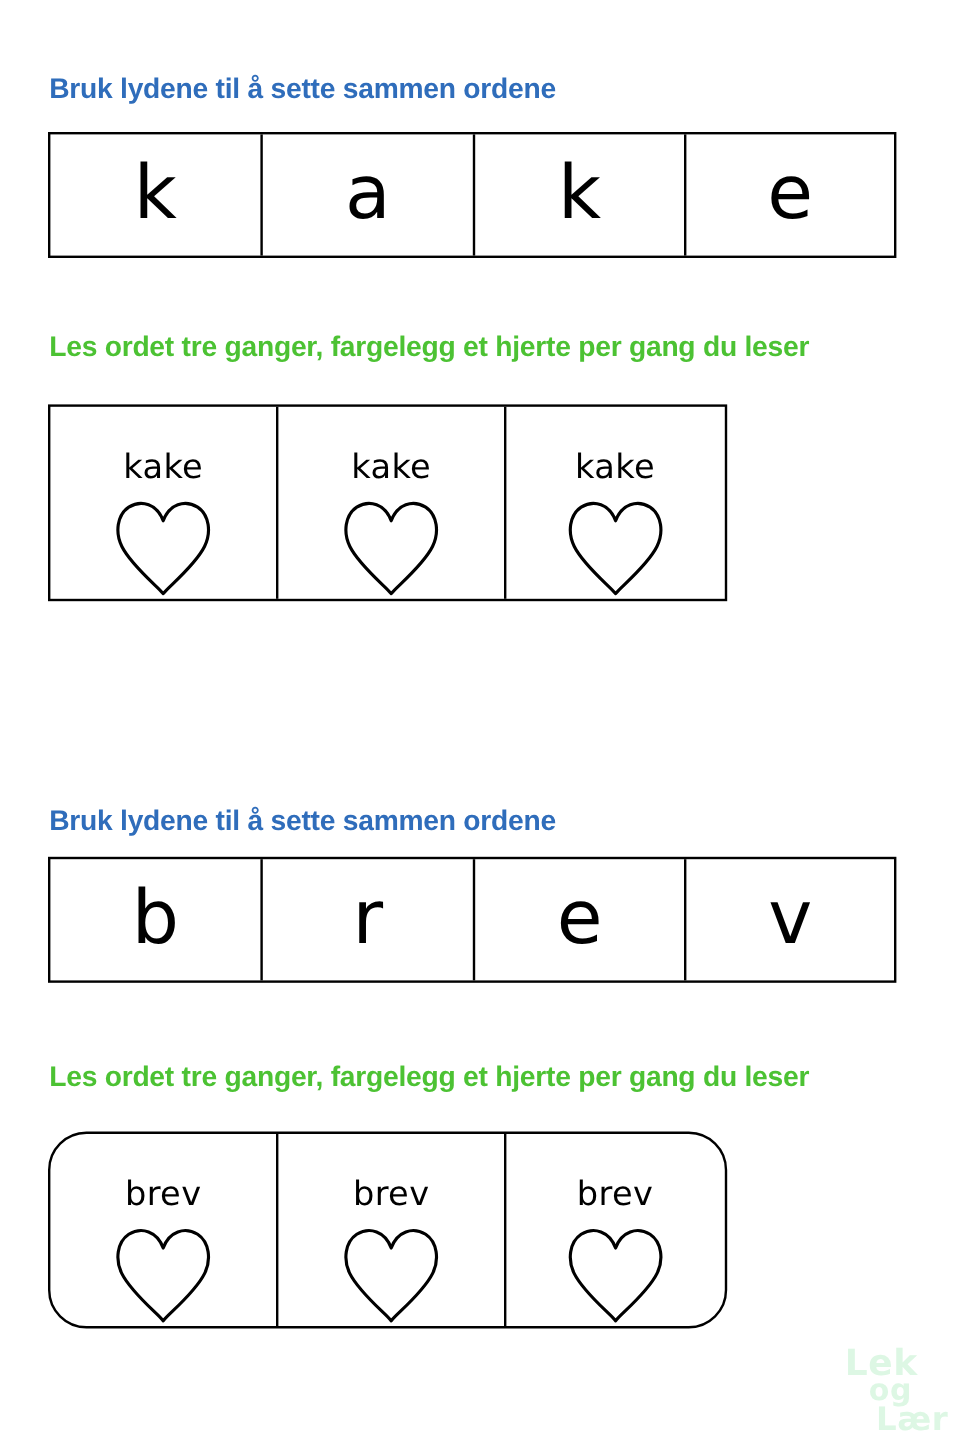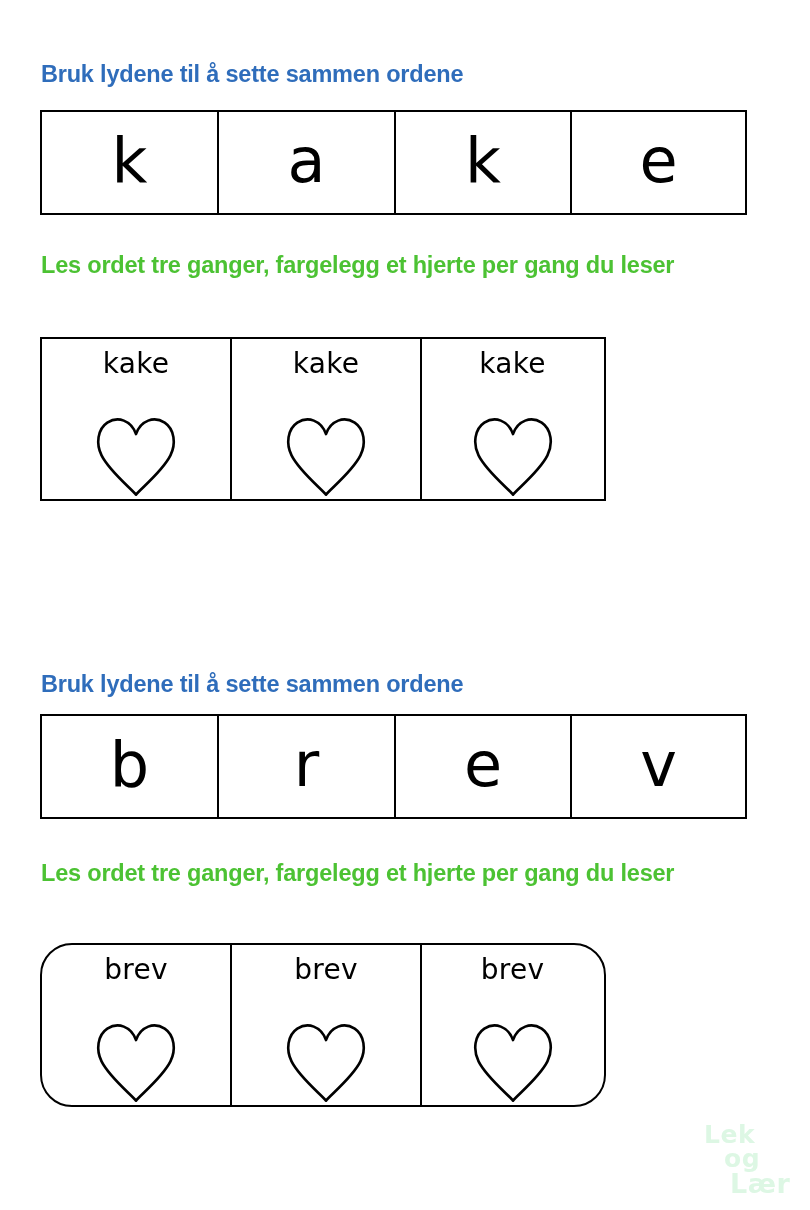--- a/index.html
+++ b/index.html
@@ -34,20 +34,21 @@
     white-space: pre-line;
   }
   .heading-blue {
     color: #2f6dbb;
     font-size: 23.5px;
   }
   .heading-green {
     color: #4cc233;
     font-size: 23.5px;
     width: 715px;
+    margin-top: 24px;
   }
 
   
   .letter-row {
     position: absolute;
     left: 40px;
     display: flex;
     border: 2.5px solid #000000;
     box-sizing: border-box;
     background: #ffffff;
@@ -77,21 +78,21 @@
     border: 2.5px solid #000000;
     box-sizing: border-box;
     background: #ffffff;
   }
   .word-cell {
     box-sizing: border-box;
     border-right: 2.5px solid #000000;
     display: flex;
     flex-direction: column;
     align-items: center;
-    justify-content: space-between;
+    justify-content: flex-end;
     padding-top: 10px;
   }
   .word-cell:last-child {
     border-right: none;
   }
   .word-label {
     font-family: "DejaVu Sans", sans-serif;
     font-size: 28px;
     color: #000000;
     line-height: 1.1;
@@ -118,21 +119,21 @@
     height: 84px;
     color: #ddf7e4;
     font-family: "DejaVu Sans", sans-serif;
     font-weight: bold;
     user-select: none;
   }
   .logo-lek {
     position: absolute;
     left: 4px;
     top: 0px;
-    font-size: 25px;
+    font-size: 30px;
     line-height: 1;
     letter-spacing: 0.5px;
   }
   .logo-og {
     position: absolute;
     left: 24px;
     top: 24px;
     font-size: 25px;
     line-height: 1;
     letter-spacing: 0.5px;

